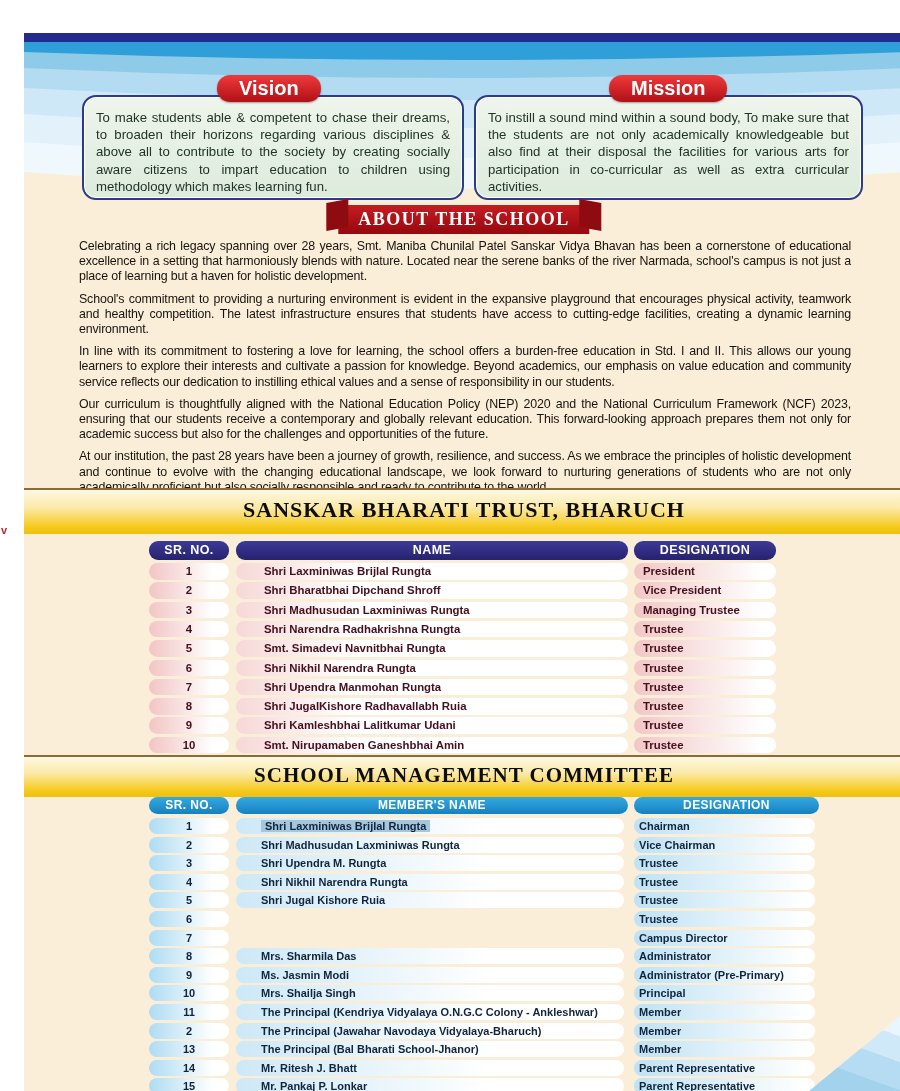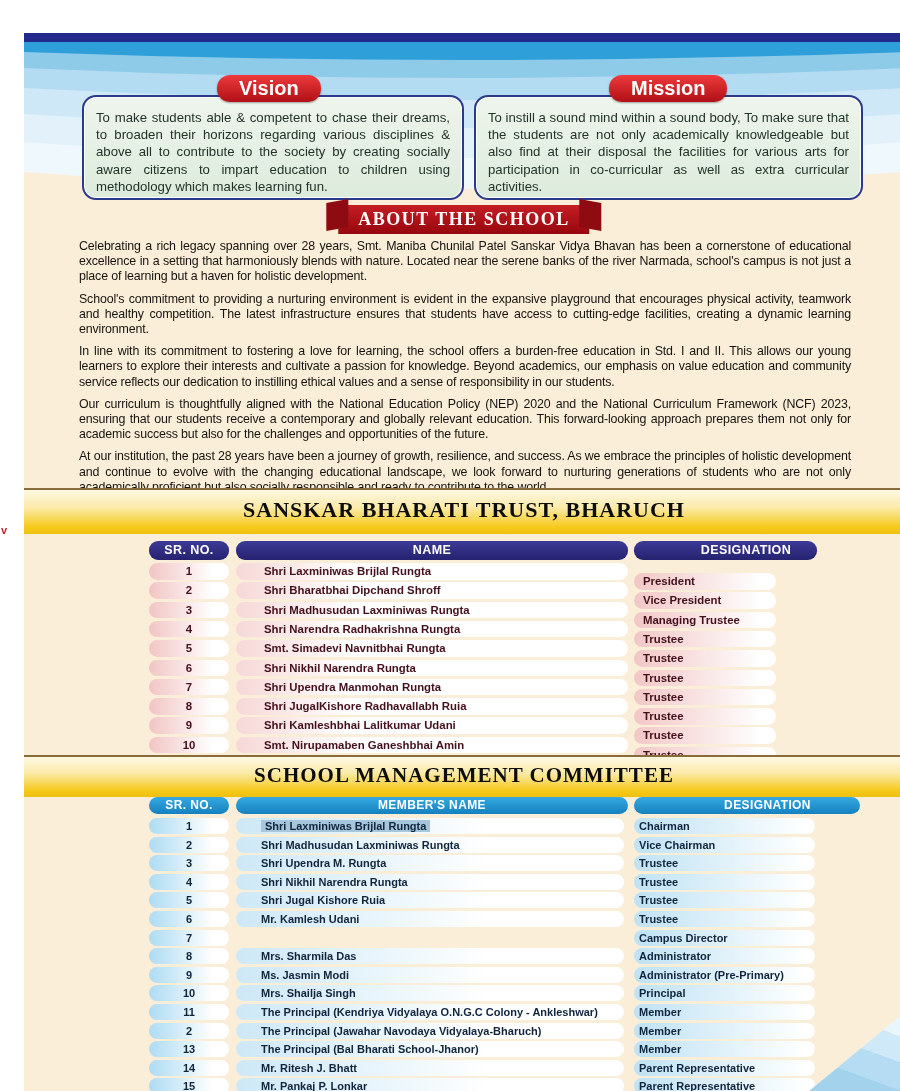--- a/index.html
+++ b/index.html
@@ -43,30 +43,30 @@
   .band h2{margin:7px 0 0 0;font-family:"Liberation Serif",serif;font-weight:bold;
            font-size:22px;letter-spacing:1px;color:#0d0d0d;}
 
   .stray-v{position:absolute;left:1px;top:524px;color:#c0272d;font-size:11px;font-weight:bold;z-index:9;}
 
   
   .thead,.trow{position:absolute;left:0;width:880px;}
   .cell{position:absolute;border-radius:9px;font-weight:bold;white-space:nowrap;overflow:hidden;}
   .c-sr{left:125px;width:80px;text-align:center;}
   .c-name{left:212px;width:392px;}
-  .c-desig{left:610px;width:142px;padding-left:41px;}
+  .c-desig{left:610px;width:142px;}
   .hdr .cell{height:19px;line-height:19px;color:#fff;font-size:12.5px;letter-spacing:.4px;text-align:center;}
 
   
   .trust-hdr .cell{background:linear-gradient(180deg,#3c3a96,#262270);}
   .trust-rows .trow{height:16.5px;}
   .trust-rows .cell{height:16.5px;line-height:16.5px;font-size:11.4px;color:#44101d;}
   .trust-rows .c-sr{background:linear-gradient(90deg,#f2c5c4,#fff 80%);}
   .trust-rows .c-name{background:linear-gradient(90deg,#f6d8d7,#fff 30%);padding-left:28px;width:364px;}
-  .trust-rows .c-desig{background:linear-gradient(90deg,#f2c7c6,#fff 90%);padding-left:9px;width:133px;margin-top:10px;}
+  .trust-rows .c-desig{background:linear-gradient(90deg,#f2c7c6,#fff 90%);padding-left:9px;width:133px;}
 
   
   .com-hdr .cell{background:linear-gradient(180deg,#35a9e0,#1581c0);height:17px;line-height:17px;font-size:12px;}
   .com-hdr .c-desig{width:185px;}
   .com-rows .trow{height:16px;}
   .com-rows .cell{height:16px;line-height:16px;font-size:11px;color:#10253d;}
   .com-rows .c-sr{background:linear-gradient(90deg,#aedcf3,#fff 80%);}
   .com-rows .c-name{background:linear-gradient(90deg,#cde8f7,#fff 65%);padding-left:25px;width:363px;}
   .com-rows .c-desig{background:linear-gradient(90deg,#bfe2f4,#fff 95%);padding-left:5px;width:176px;}
   .com-rows .hl{background:#a6c6db;padding:0 4px;}
@@ -205,21 +205,20 @@
           <span class="cell c-name">Shri  Nikhil Narendra Rungta</span>
           <span class="cell c-desig">Trustee</span>
         </div>
         <div class="trow" style="top: 859.4px;">
           <span class="cell c-sr">5</span>
           <span class="cell c-name">Shri Jugal Kishore Ruia</span>
           <span class="cell c-desig">Trustee</span>
         </div>
         <div class="trow" style="top: 878px;">
           <span class="cell c-sr">6</span>
-          <span class="cell c-name">Mr. Kamlesh Udani</span>
           <span class="cell c-desig">Trustee</span>
         </div>
         <div class="trow" style="top: 896.6px;">
           <span class="cell c-sr">7</span>
           <span class="cell c-desig">Campus Director</span>
         </div>
         <div class="trow" style="top: 915.2px;">
           <span class="cell c-sr">8</span>
           <span class="cell c-name">Mrs. Sharmila Das</span>
           <span class="cell c-desig">Administrator</span>

